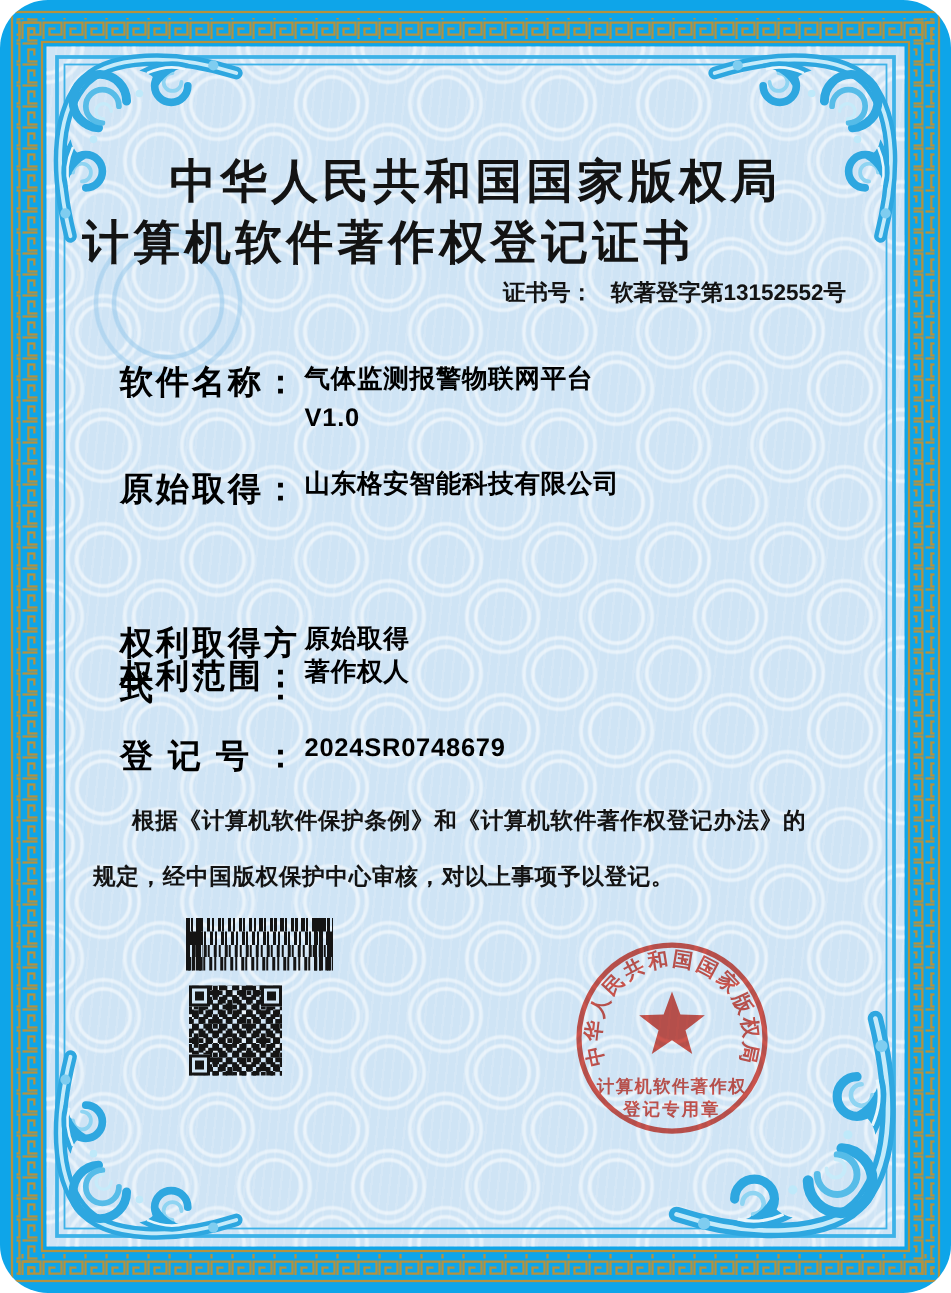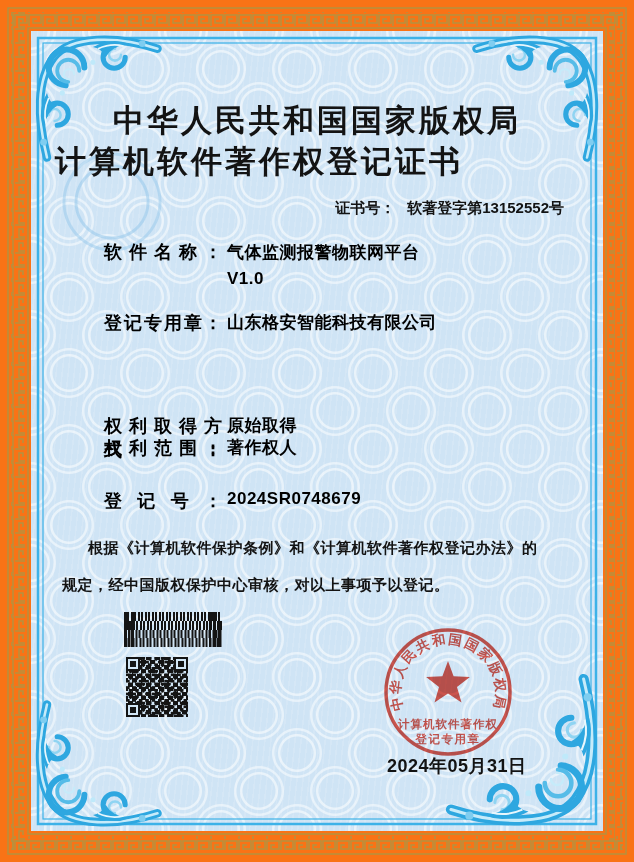--- a/index.html
+++ b/index.html
@@ -1,38 +1,38 @@
 <!DOCTYPE html>
 <html><head>
 <meta charset="utf-8">
 <style>
   html,body{margin:0;padding:0;}
   body{width:634px;height:862px;font-family:"Liberation Sans","DejaVu Sans",sans-serif;}
-  .certificate{position:relative;width:634px;height:862px;overflow:hidden;background-color:#f97316;}
+  .certificate{position:relative;width:634px;height:862px;overflow:hidden;background-color:#0ea5e9;border-radius:32px;}
   .inner-bg{position:absolute;left:31px;top:31px;right:31px;bottom:31px;
     background-color:#cfe4f5;
     background-image:
       radial-gradient(circle, rgba(255,255,255,0) 16px, rgba(255,255,255,.55) 17px, rgba(255,255,255,.55) 18.5px, rgba(255,255,255,0) 19.5px, rgba(255,255,255,0) 22px, rgba(255,255,255,.5) 23px, rgba(255,255,255,.5) 24.5px, rgba(255,255,255,0) 25.5px),
       radial-gradient(circle, rgba(255,255,255,0) 16px, rgba(255,255,255,.55) 17px, rgba(255,255,255,.55) 18.5px, rgba(255,255,255,0) 19.5px, rgba(255,255,255,0) 22px, rgba(255,255,255,.5) 23px, rgba(255,255,255,.5) 24.5px, rgba(255,255,255,0) 25.5px),
       repeating-linear-gradient(96deg, rgba(255,255,255,.13) 0 1.5px, rgba(255,255,255,0) 1.5px 6px);
     background-size:76px 76px,76px 76px,auto;
     background-position:0 0,38px 38px,0 0;}
   .big-watermark{position:absolute;left:56px;top:150px;width:112px;height:104px;border-radius:50%;
     background:radial-gradient(circle, rgba(150,200,235,0) 34px, rgba(150,200,235,.55) 35px, rgba(150,200,235,.55) 37px, rgba(150,200,235,0) 38px, rgba(150,200,235,0) 46px, rgba(150,200,235,.5) 47px, rgba(150,200,235,.5) 49px, rgba(150,200,235,0) 50px);}
   svg.chrome{position:absolute;left:0;top:0;}
   .txt{position:absolute;color:#131313;}
   .title1{top:100px;left:0;width:634px;text-align:center;font-family:"Liberation Serif","DejaVu Serif",serif;
     font-size:31px;font-weight:700;letter-spacing:3px;}
   .title2{top:141px;left:0;width:518px;text-align:center;font-family:"Liberation Serif","DejaVu Serif",serif;
     font-size:31px;font-weight:700;letter-spacing:3px;}
-  .certno{top:199px;left:0;width:564px;text-align:right;font-size:15px;font-weight:700;}
+  .certno{top:186px;left:0;width:564px;text-align:right;font-size:15px;font-weight:700;}
   .certno .cv{margin-left:12px;}
   .frow{position:absolute;left:80px;display:flex;align-items:flex-start;font-weight:700;font-size:17px;}
   .frow .lbl{display:inline-block;width:118px;text-align:justify;text-align-last:justify;text-justify:inter-character;
-    font-size:18px;flex:0 0 118px;margin-left:24px;}
+    font-size:22px;flex:0 0 118px;}
   .frow .val{margin-left:5px;letter-spacing:.5px;}
   .frow .val .vline{line-height:26px;}
   .r1{top:240px;}.r2{top:311px;}.r3{top:414px;justify-content:flex-end;}.r4{top:436px;}.r5{top:489px;}
   .statement{position:absolute;left:62px;top:529px;width:506px;font-weight:700;font-size:15px;
     letter-spacing:.5px;line-height:37px;color:#131313;}
   .statement .ln1{text-indent:26px;}
   .barcode{position:absolute;left:124px;top:612px;width:98px;height:35px;}
   .barcode .brow{height:8.75px;background-image:repeating-linear-gradient(90deg,#141414 0 2px,rgba(0,0,0,0) 2px 3px,#141414 3px 4.5px,rgba(0,0,0,0) 4.5px 7px);}
   .barcode .brow:nth-child(2){background-position:2px 0;}
   .barcode .brow:nth-child(3){background-position:4.5px 0;}
@@ -115,21 +115,21 @@
   </div>
 
   <div class="frow r1">
     <span class="lbl">软件名称：</span>
     <span class="val">
       <div class="vline">气体监测报警物联网平台</div>
       <div class="vline">V1.0</div>
     </span>
   </div>
   <div class="frow r2">
-    <span class="lbl">登记专用章：</span>
+    <span class="lbl">原始取得：</span>
     <span class="val">山东格安智能科技有限公司</span>
   </div>
   <div class="frow r3">
     <span class="lbl">权利取得方式：</span>
     <span class="val">原始取得</span>
   </div>
   <div class="frow r4">
     <span class="lbl">权利范围：</span>
     <span class="val">著作权人</span>
   </div>
@@ -162,15 +162,14 @@
     <defs>
       <path id="sealArc" d="M24.5,88.3 A48,48 0 1 1 111.5,88.3" fill="none"></path>
     </defs>
     <text font-size="13.5" letter-spacing="2" fill="#dc4a3f" font-weight="bold" font-family="Liberation Sans, DejaVu Sans, sans-serif">
       <textPath href="#sealArc" startOffset="3">中华人民共和国国家版权局</textPath>
     </text>
     <text x="68" y="104" text-anchor="middle" font-size="11.5" letter-spacing="1" fill="#dc4a3f" font-weight="bold" font-family="Liberation Sans, DejaVu Sans, sans-serif">计算机软件著作权</text>
     <text x="68" y="119" text-anchor="middle" font-size="11.5" letter-spacing="1.5" fill="#dc4a3f" font-weight="bold" font-family="Liberation Sans, DejaVu Sans, sans-serif">登记专用章</text>
   </svg>
 
-  <div class="issue-date">2024年05月31日</div>
 
 </div>
 
 </body></html>

